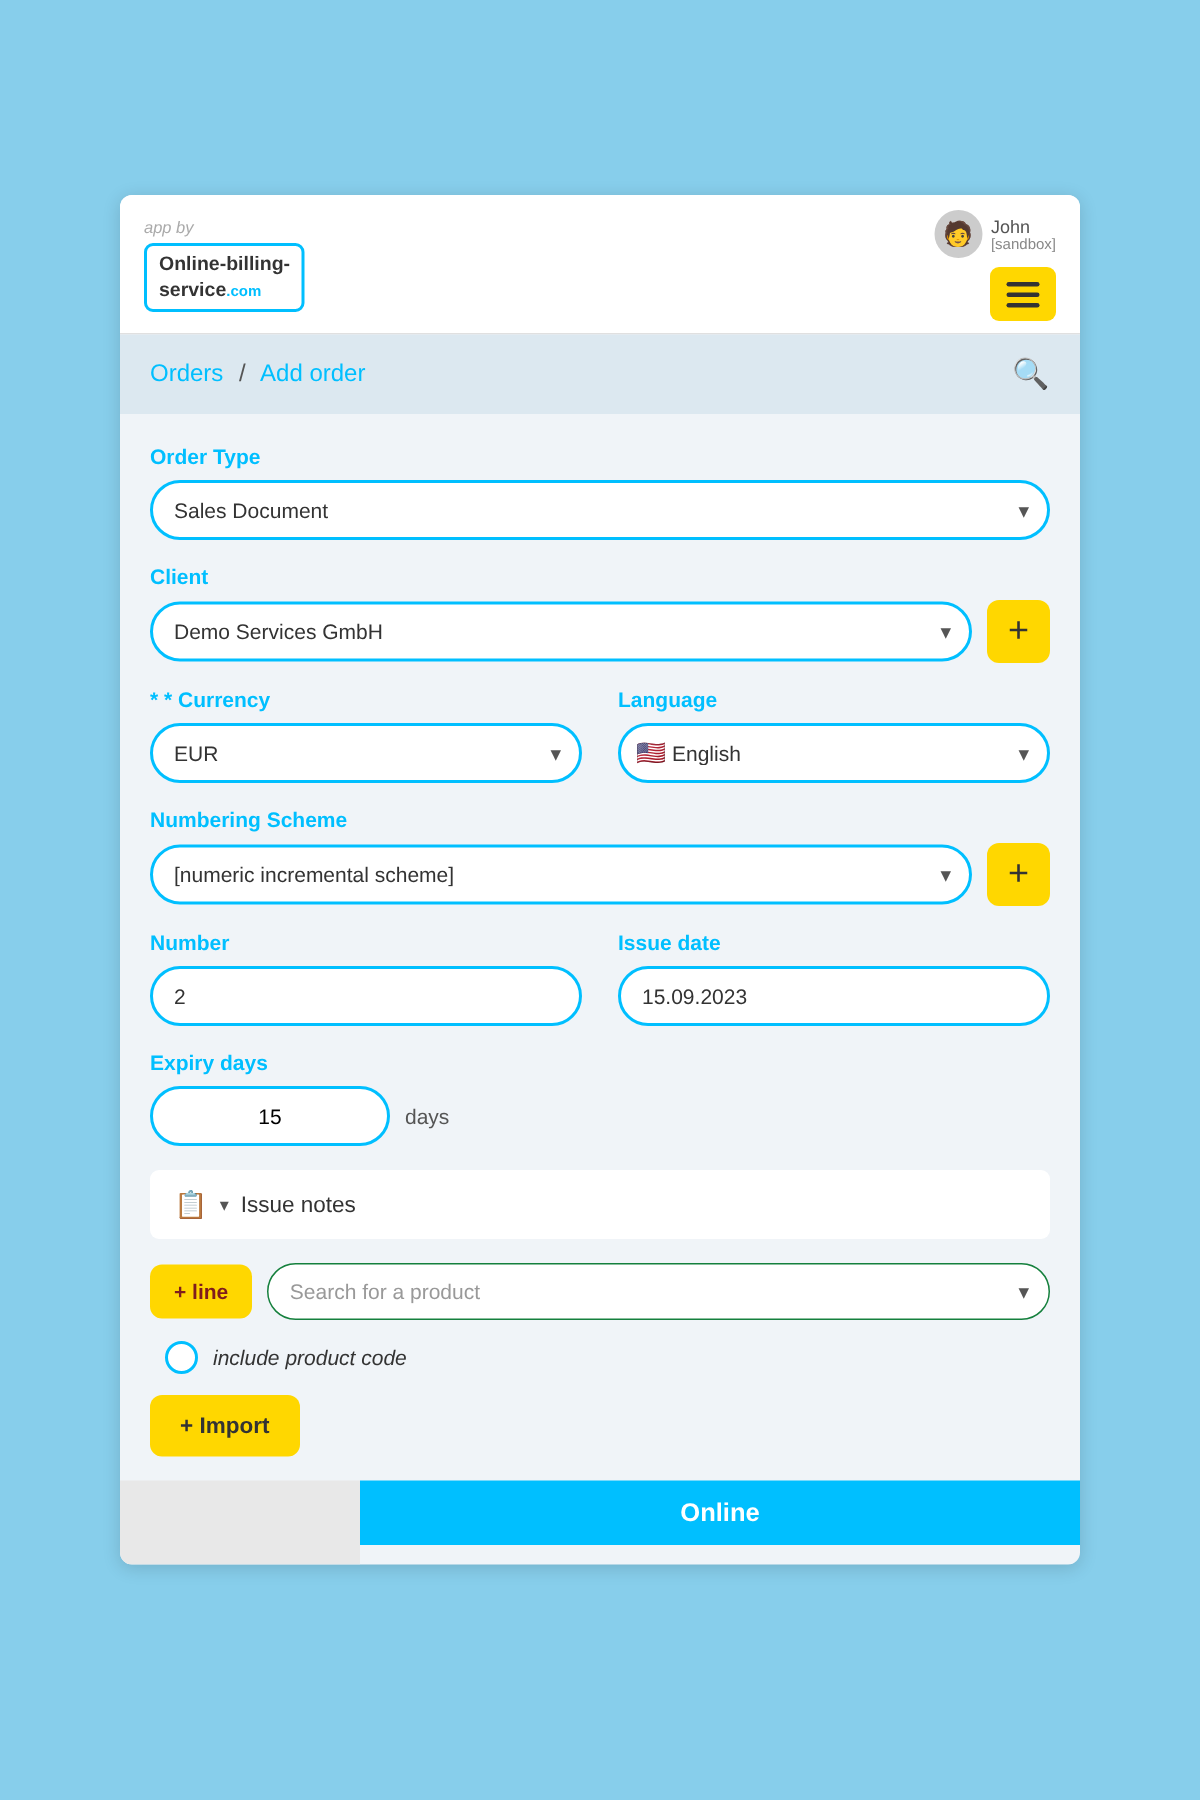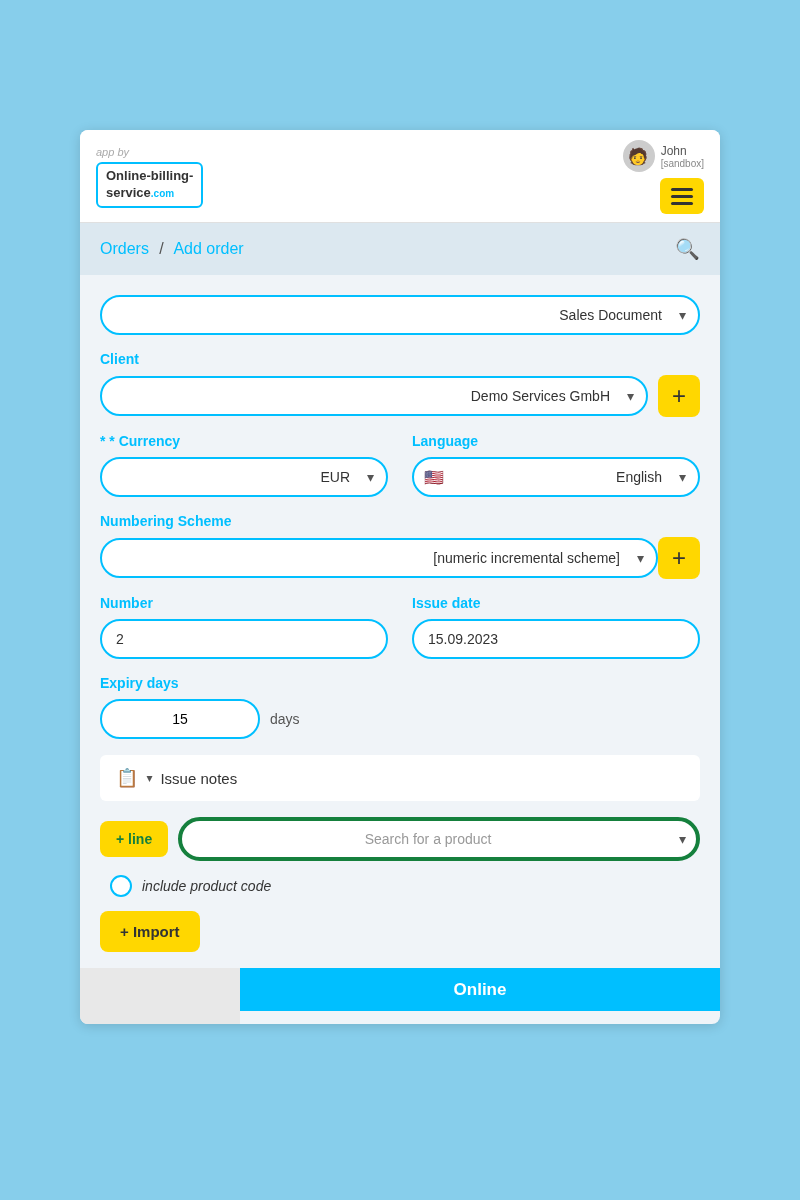--- a/index.html
+++ b/index.html
@@ -145,21 +145,20 @@
       width: 100%;
       padding: 10px 36px 10px 14px;
       border: 2px solid #00BFFF;
       border-radius: 24px;
       background: white;
       font-size: 14px;
       color: #333;
       appearance: none;
       cursor: pointer;
       outline: none;
-      text-align: right;
     }
     .select-arrow {
       position: absolute;
       right: 14px;
       top: 50%;
       transform: translateY(-50%);
       color: #555;
       pointer-events: none;
       font-size: 14px;
     }
@@ -198,21 +197,21 @@
       font-size: 24px;
       color: #333;
       cursor: pointer;
       display: flex;
       align-items: center;
       justify-content: center;
       flex-shrink: 0;
     }
     .numbering-row {
       display: flex;
-      gap: 0;
+      gap: 10px;
       margin-bottom: 16px;
       align-items: center;
     }
     .numbering-row .select-wrapper {
       flex: 1;
       margin-bottom: 0;
     }
     .col-field {
       display: flex;
       flex-direction: column;
@@ -276,43 +275,42 @@
       gap: 10px;
       margin-bottom: 14px;
     }
     .add-line-btn {
       background: #FFD700;
       border: none;
       border-radius: 8px;
       padding: 10px 16px;
       font-size: 14px;
       font-weight: bold;
-      color: #15803d;
+      color: #7f1d1d;
       cursor: pointer;
       display: flex;
       align-items: center;
       gap: 6px;
       white-space: nowrap;
     }
     .product-search-wrapper {
       flex: 1;
       position: relative;
     }
     .product-search {
       width: 100%;
       padding: 10px 36px 10px 14px;
-      border: 4px solid #15803d;
+      border: 1px solid #15803d;
       border-radius: 24px;
       background: white;
       font-size: 14px;
       color: #999;
       outline: none;
       cursor: pointer;
       appearance: none;
-      text-align: center;
     }
     .include-row {
       display: flex;
       align-items: center;
       gap: 10px;
       margin-bottom: 14px;
       padding-left: 10px;
       font-style: italic;
     }
     .radio-circle {
@@ -401,20 +399,21 @@
       <div class="breadcrumb-text">
         <span style="cursor:pointer;">Orders</span>
         <span class="sep">/</span>
         <span>Add order</span>
       </div>
       <button class="search-icon-btn">🔍</button>
     </div>
 
     <div class="form-area">
 
+      <div class="field-label">Order Type</div>
       <div class="select-wrapper">
         <select class="select-control">
           <option>Sales Document</option>
         </select>
         <span class="select-arrow">▾</span>
       </div>
 
       <div class="field-label">Client</div>
       <div class="two-col-client">
         <div class="select-wrapper">

